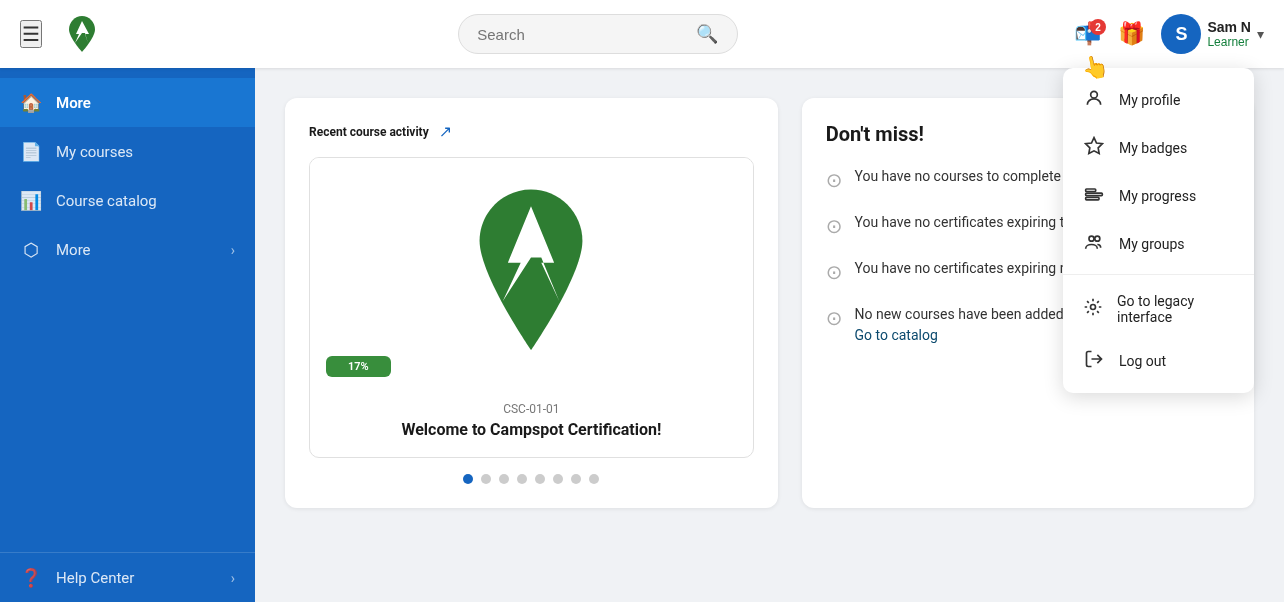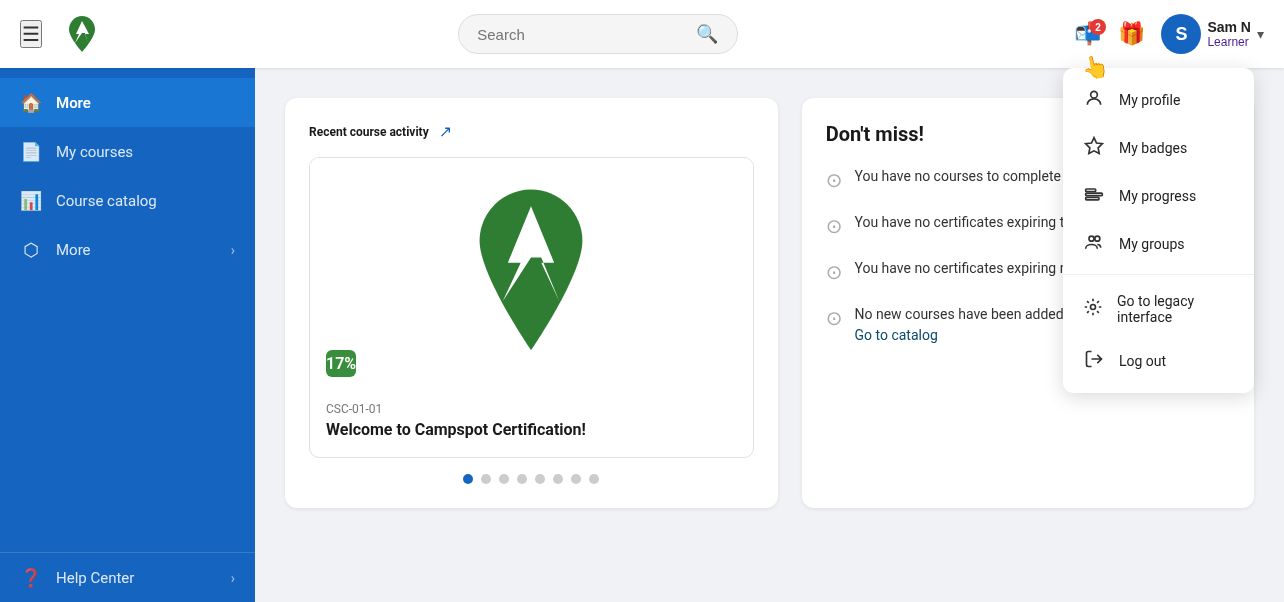--- a/index.html
+++ b/index.html
@@ -123,21 +123,21 @@
       flex-direction: column;
       text-align: left;
     }
     .user-name {
       font-weight: 700;
       font-size: 14px;
       color: #222;
     }
     .user-role {
       font-size: 12px;
-      color: #4c1d95;
+      color: #15803d;
     }
     .chevron-icon {
       font-size: 14px;
       color: #555;
     }
 
     
     .sidebar {
       position: fixed;
       top: 68px;
@@ -248,42 +248,43 @@
     }
     .course-image {
       background: #fff;
       display: flex;
       align-items: center;
       justify-content: center;
       height: 230px;
     }
     .course-info {
       padding: 14px 16px 16px;
+      text-align: center;
     }
     .course-code {
       font-size: 12px;
       color: #777;
       margin-bottom: 4px;
     }
     .course-name {
       font-size: 16px;
       font-weight: 700;
       color: #1a1a1a;
       line-height: 1.3;
     }
     .progress-badge {
       position: absolute;
       bottom: 80px;
       left: 16px;
       background: #388e3c;
       color: #fff;
-      font-size: 16px;
+      font-size: 11px;
       font-weight: 600;
       border-radius: 6px;
-      padding: 4px 0;
+      padding: 4px 22px;
     }
 
     
     .slide-dots {
       display: flex;
       justify-content: center;
       gap: 8px;
       margin-top: 16px;
     }
     .dot {

